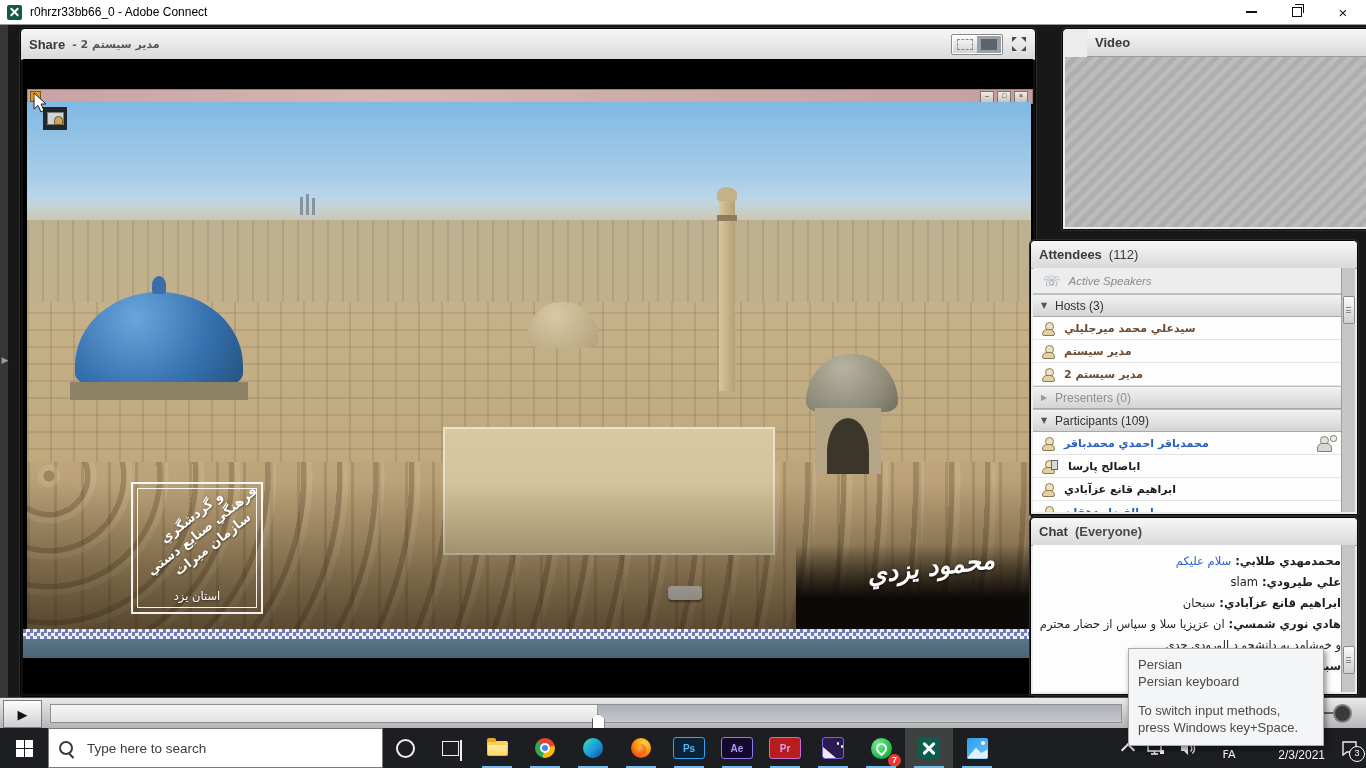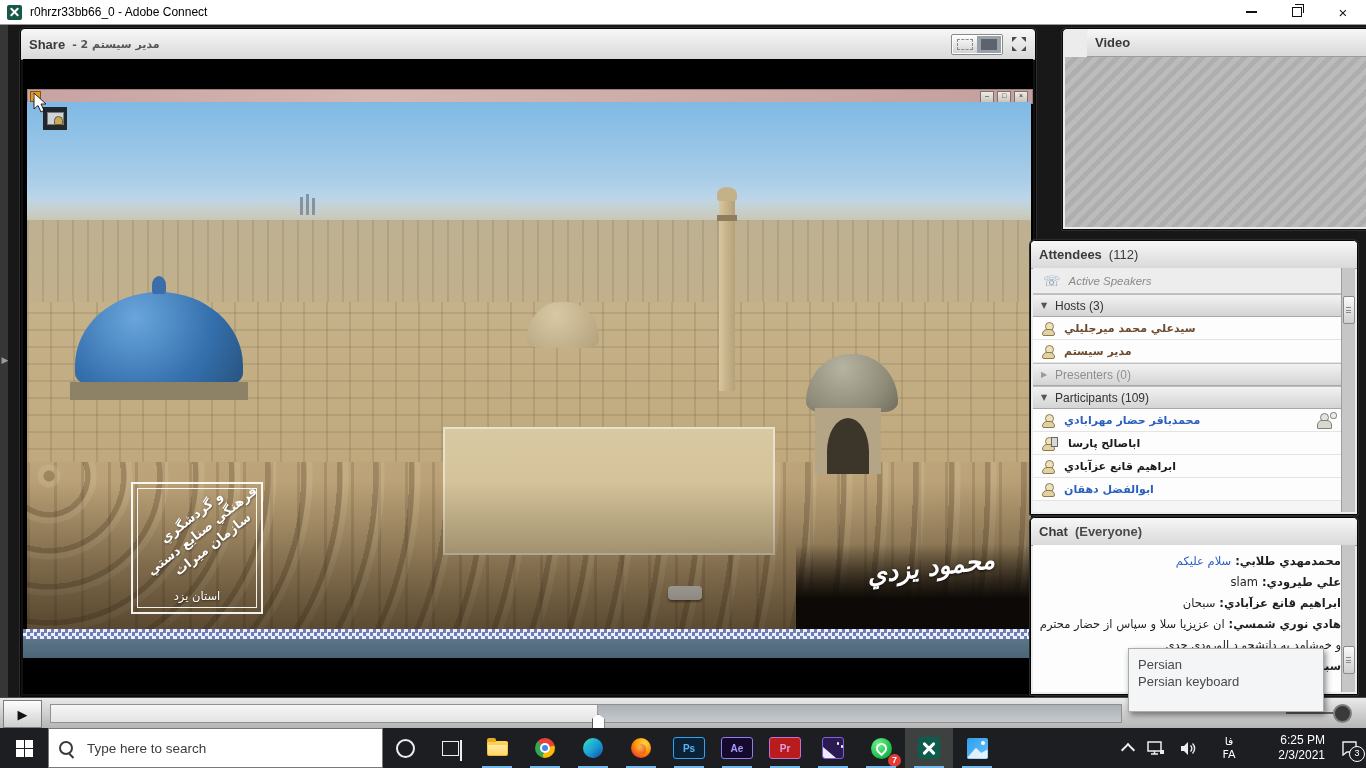--- a/index.html
+++ b/index.html
@@ -299,31 +299,35 @@
         <span>Hosts (3)</span>
       </div>
       <div class="mem-row">
         <span class="avatar"></span>
         <span class="mem-name host-name rtl" dir="rtl">سيدعلي محمد ميرجليلي</span>
       </div>
       <div class="mem-row">
         <span class="avatar"></span>
         <span class="mem-name host-name rtl" dir="rtl">مدير سيستم</span>
       </div>
+      <div class="mem-row">
+        <span class="avatar"></span>
+        <span class="mem-name host-name rtl" dir="rtl">مدير سيستم 2</span>
+      </div>
       <div class="sec-h dim">
         <span class="tri">▶</span>
         <span>Presenters (0)</span>
       </div>
       <div class="sec-h">
         <span class="tri">▼</span>
         <span>Participants (109)</span>
       </div>
       <div class="mem-row">
         <span class="avatar"></span>
-        <span class="mem-name p-blue rtl" dir="rtl">محمدباقر حضار مهرابادي</span>
+        <span class="mem-name p-blue rtl" dir="rtl">محمدباقر احمدي محمدباقر</span>
         <span class="hand-icon"></span>
       </div>
       <div class="mem-row">
         <span class="avatar"></span>
         <span class="device-chip"></span>
         <span class="mem-name p-dark rtl" dir="rtl" style="margin-left:12px;">اباصالح پارسا</span>
       </div>
       <div class="mem-row">
         <span class="avatar"></span>
         <span class="mem-name p-dark rtl" dir="rtl">ابراهيم قانع عزآبادي</span>
@@ -372,20 +376,21 @@
       <div class="seek-thumb" style="left:calc(51% - 5px);"></div>
     </div>
   </div>
   <div class="vol-line"></div>
   <div class="vol-knob"></div>
 
   <div class="tooltip">
     <div>Persian</div>
     <div>Persian keyboard</div>
     <div class="gap"></div>
+    <div>To switch input methods, press Windows key+Space.</div>
   </div>
 
   <div class="taskbar">
     <div class="tb-btn">
       <div class="start-logo">
           <span></span>
           <span></span>
           <span></span>
           <span></span>
         </div>

